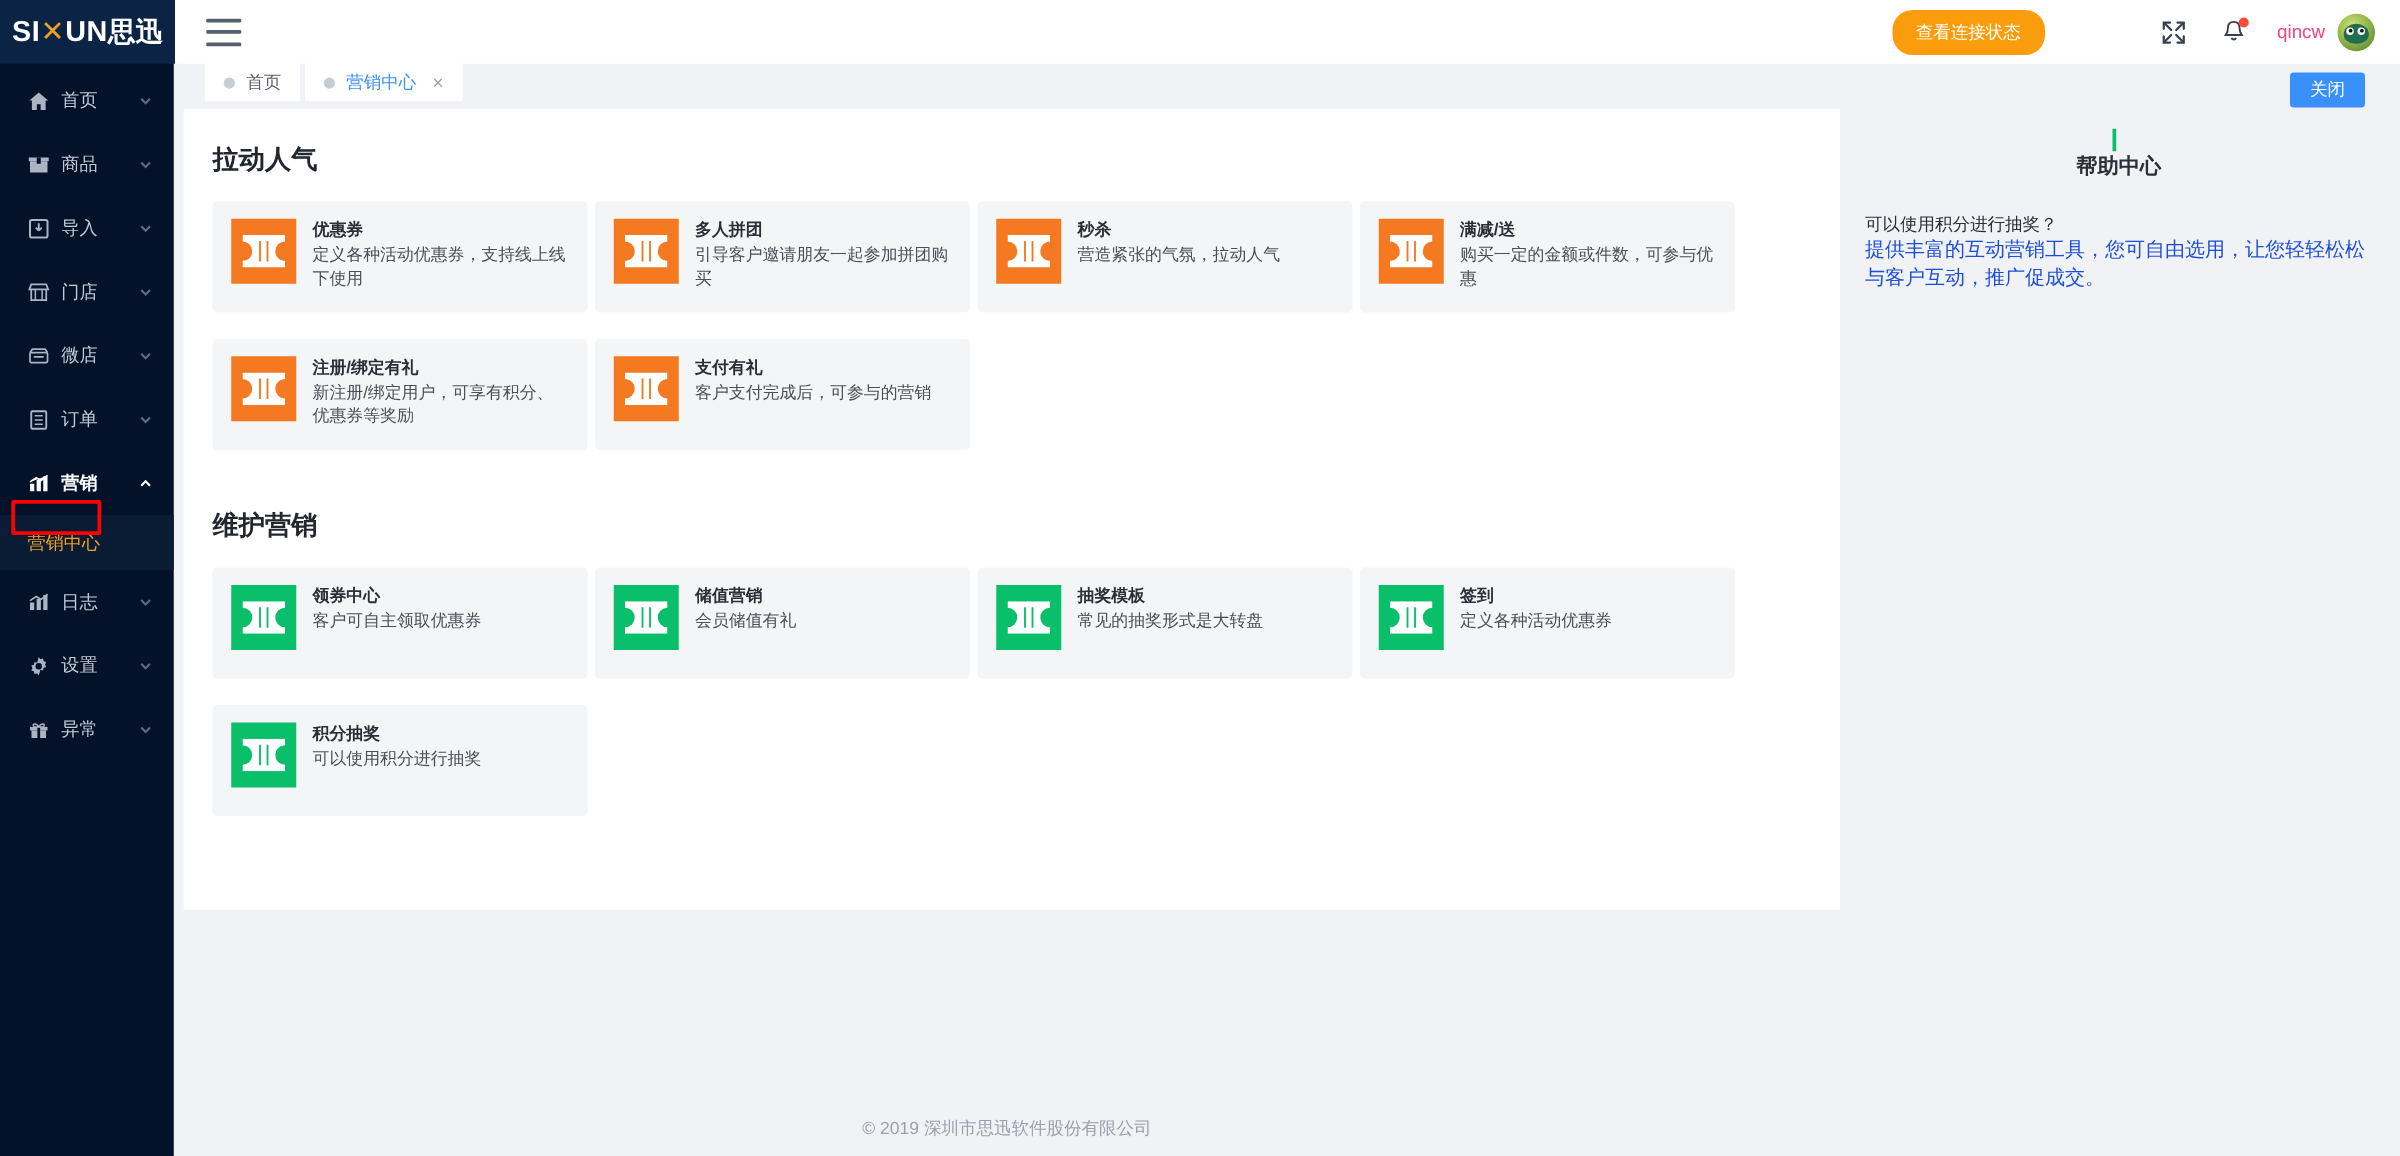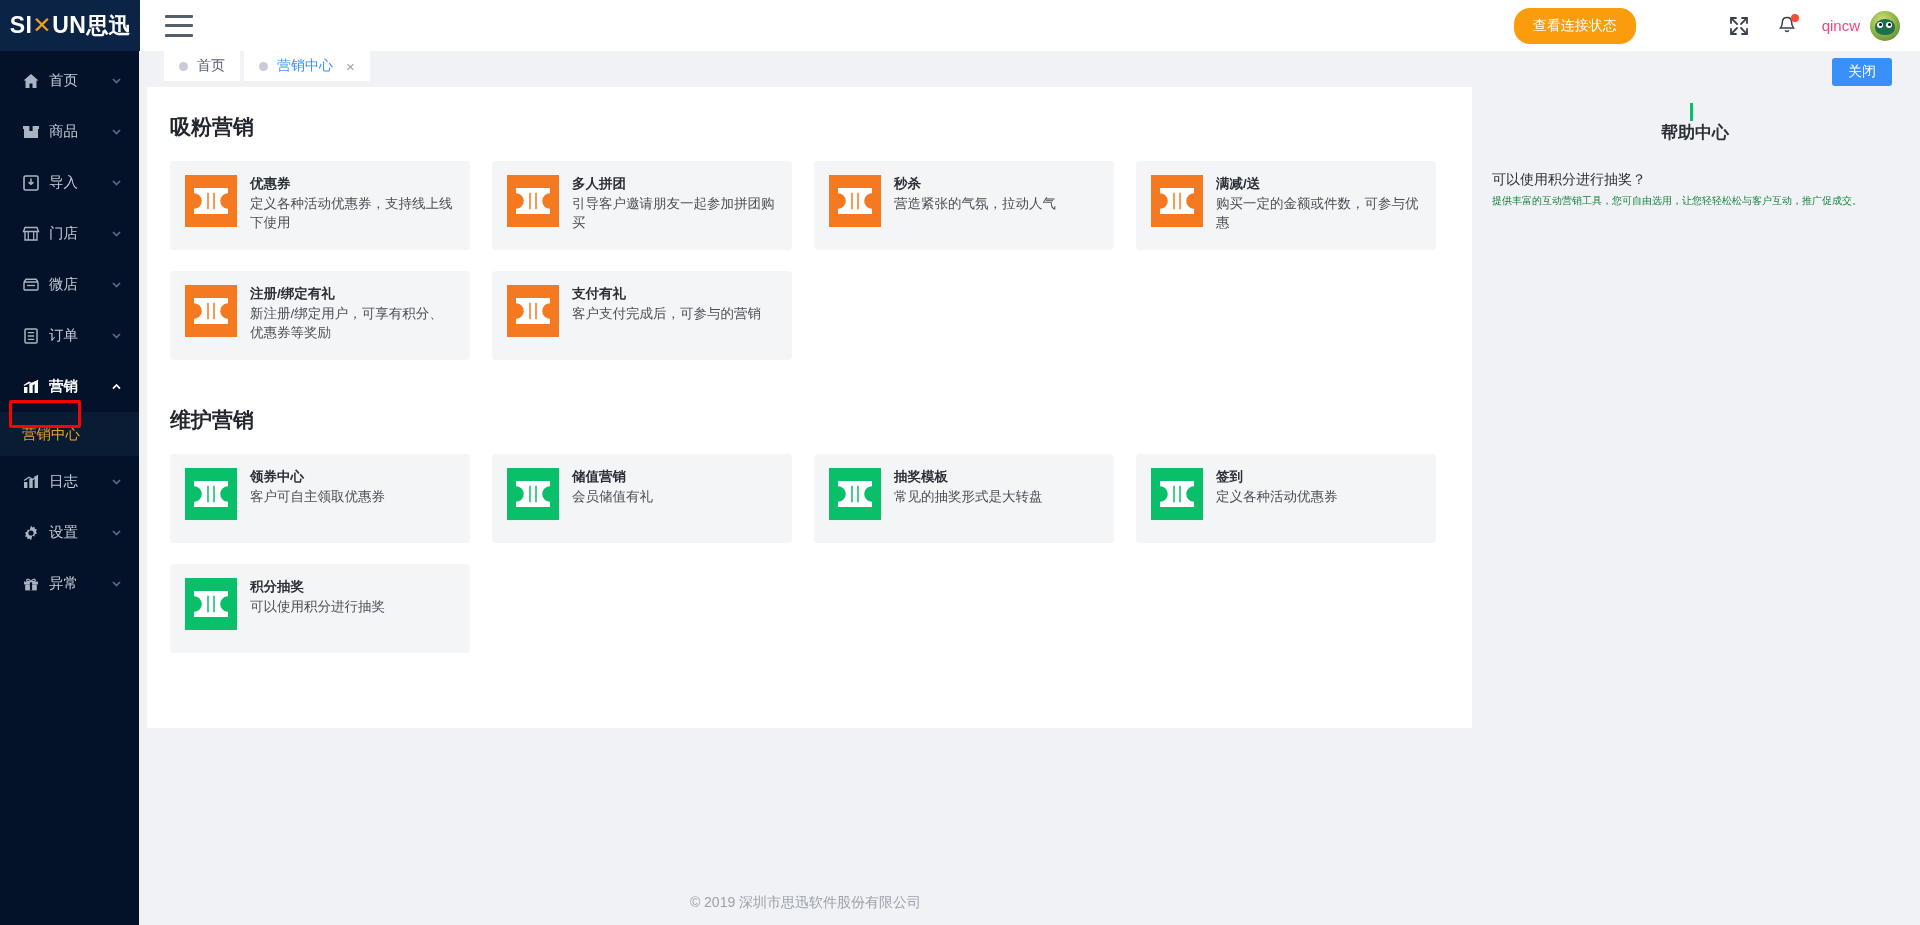--- a/index.html
+++ b/index.html
@@ -207,21 +207,21 @@
   .section-title {
     font-size: 21px;
     font-weight: 700;
     color: #22262e;
     margin: 26px 0 20px 23px;
   }
   .section-title.second { margin-top: 46px; }
   .card-grid {
     display: flex; flex-wrap: wrap;
     padding-left: 23px;
-    gap: 21px 22px;
+    gap: 21px 6px;
     width: 1290px;
     align-items: center;
   }
   .card {
     width: 300px; height: 89px;
     background: #f4f5f6;
     border-radius: 4px;
     display: flex; align-items: flex-start;
     padding: 14px 14px 0 15px;
     cursor: pointer;
@@ -262,21 +262,21 @@
     background: #09bf6a; margin-right: 8px;
     flex: 0 0 auto;
   }
   .help-title {
     font-size: 17px; font-weight: 700; color: #2b3038;
   }
   .help-q {
     font-size: 14px; color: #2b3038; line-height: 22px; margin-bottom: 0;
   }
   .help-a {
-    font-size: 10px; color: #15803d; line-height: 22px;
+    font-size: 16px; color: #1d4ed8; line-height: 22px;
   }
 
   
   .footer {
     position: absolute;
     left: 139px; top: 880px;
     width: 1333px; height: 45px;
     display: flex; align-items: center; justify-content: center;
     color: #9aa1ad; font-size: 14px;
   }
@@ -510,21 +510,21 @@
       <span class="dot"></span>
       <span>营销中心</span>
       <span class="tab-close">×</span>
     </div>
   </div>
 
   <button class="close-btn">关闭</button>
 
   <div class="content">
 
-    <h2 class="section-title">吸粉营销</h2>
+    <h2 class="section-title">拉动人气</h2>
     <div class="card-grid">
 
       <div class="card">
         <span class="card-icon orange">
           <svg width="34" height="26" viewBox="0 0 34 26">
               <path fill="#ffffff" d="M0 0h34v5.2a7.8 7.8 0 0 0 0 15.6V26H0v-5.2a7.8 7.8 0 0 0 0-15.6z"></path>
               <path stroke="#f47920" stroke-width="1.5" d="M14 4.8v16.4M20 4.8v16.4"></path>
             </svg>
         </span>
         <div class="card-text">

